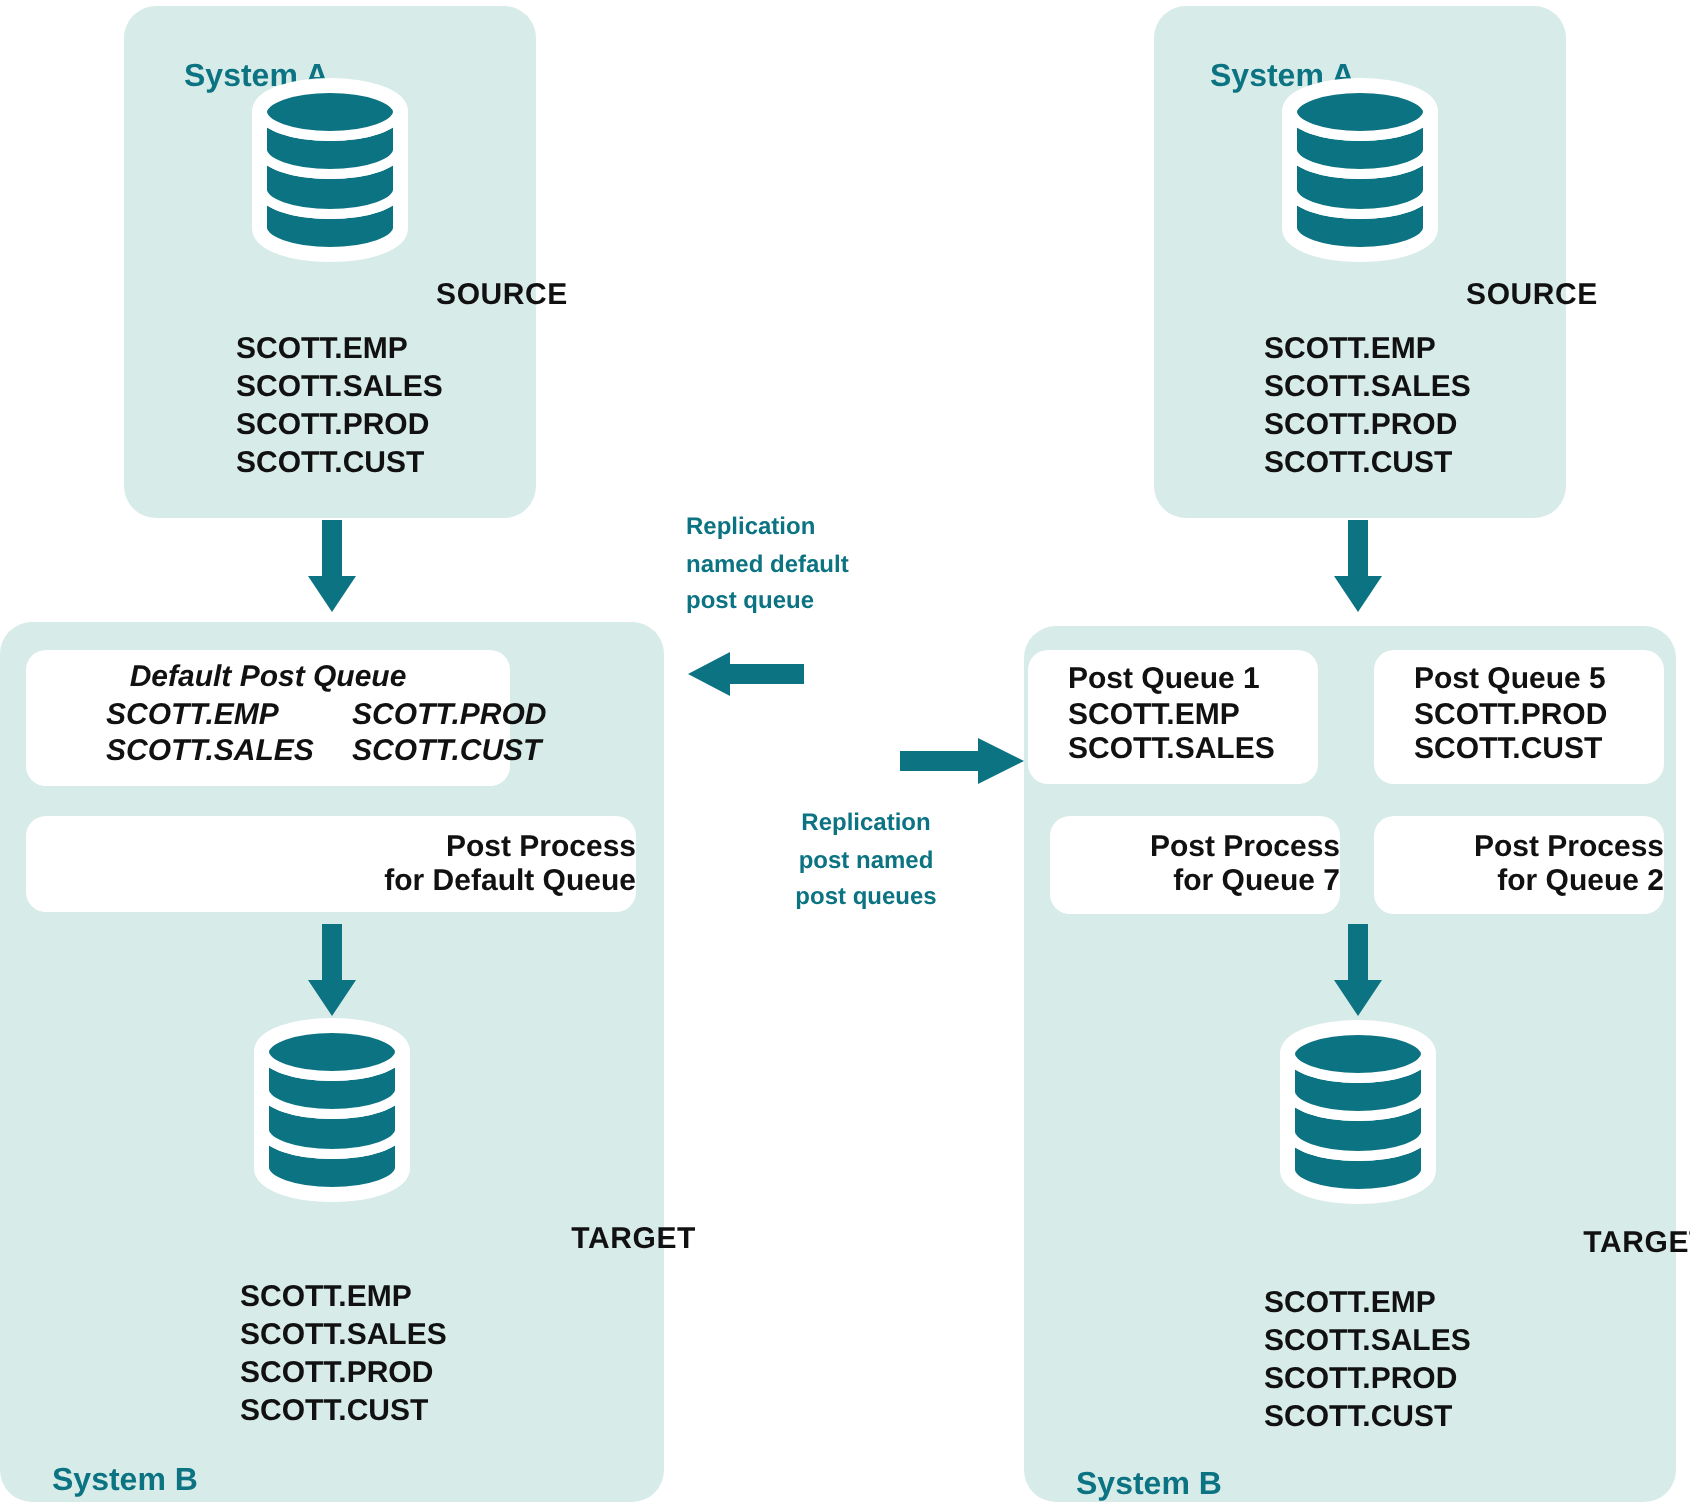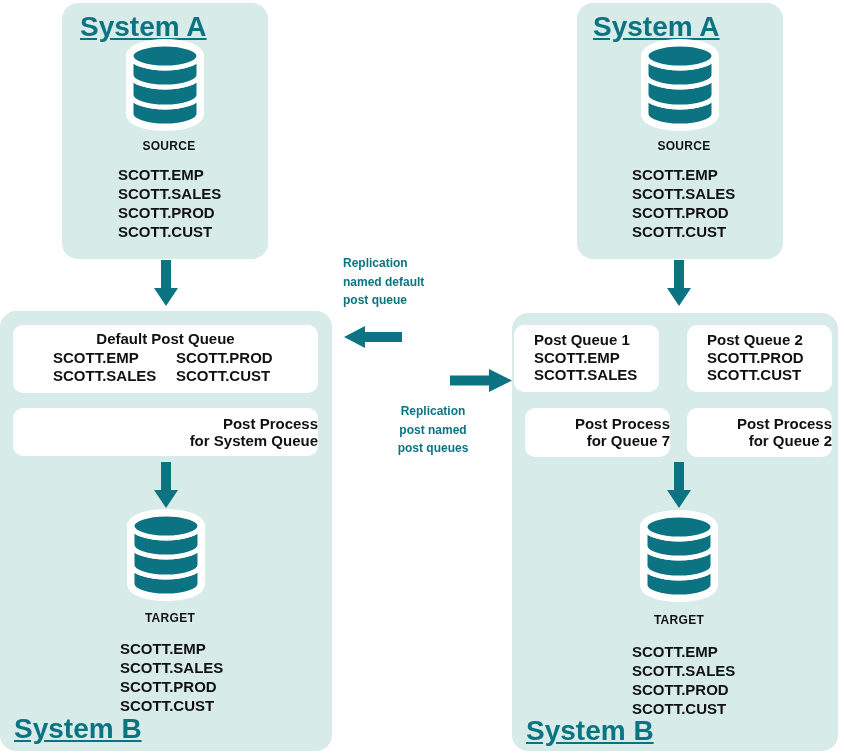--- a/index.html
+++ b/index.html
@@ -1,23 +1,23 @@
 <!DOCTYPE html>
 <html style="--teal: #0c7383; --panel_bg: #d7ebe8; --box_bg: #ffffff; --text: #111111;"><head>
 <meta charset="utf-8">
 <style>
   html,body{margin:0;padding:0;background:#ffffff;}
   .canvas{
     position:relative;width:845px;height:753px;overflow:hidden;background:#ffffff;
     font-family:"Liberation Sans","DejaVu Sans",sans-serif;font-weight:700;color:var(--text,#111111);
   }
   .panel{position:absolute;background:var(--panel_bg,#d8ece9);border-radius:16px;}
-  .sys-title{position:absolute;margin:4px;font-size:28px;line-height:23px;color:var(--teal,#0c7383);text-decoration:underline;}
+  .sys-title{position:absolute;margin:16px;font-size:16px;line-height:23px;color:var(--teal,#0c7383);}
   .db-icon{position:absolute;width:78px;height:92px;color:var(--teal,#0c7383);}
-  .db-label{position:absolute;left:4px;width:100%;text-align:center;font-size:12px;letter-spacing:.3px;}
+  .db-label{position:absolute;left:16px;width:100%;text-align:right;font-size:15px;letter-spacing:.3px;}
   .tables{position:absolute;font-size:15px;line-height:19px;text-align:left;}
   .wbox{position:absolute;background:var(--box_bg,#ffffff);border-radius:10px;font-size:15px;}
   .wbox-title{padding-top:5px;text-align:center;line-height:17px;}
   .qcol{position:absolute;top:24px;line-height:17.5px;text-align:left;}
   .pbox{text-align:right;padding-top:7px;line-height:17px;}
   .qbox{text-align:left;padding:6px 0 0 20px;line-height:17.5px;}
   .arrow{position:absolute;color:var(--teal,#0c7383);line-height:0;}
   .midlabel{position:absolute;font-size:12px;line-height:18.5px;color:var(--teal,#0c7383);}
 </style>
 </head>
@@ -54,35 +54,35 @@
   </section>
 
   <span class="arrow" style="left:151px;top:260px;">
     <svg width="30" height="46" viewBox="0 0 30 46">
         <polygon fill="currentColor" points="10,0 20,0 20,28 27,28 15,46 3,28 10,28"></polygon>
       </svg>
   </span>
 
   <section class="panel" style="left:0;top:311px;width:332px;height:440px;">
 
-    <div class="wbox" style="left:13px;top:14px;width:305px;height:68px;">
+    <div class="wbox" style="left:13px;top:14px;width:242px;height:68px;font-style:italic;">
       <div class="wbox-title">Default Post Queue</div>
       <div class="qcol" style="left:40px;">
         <div>SCOTT.EMP</div>
         <div>SCOTT.SALES</div>
       </div>
       <div class="qcol" style="left:163px;">
         <div>SCOTT.PROD</div>
         <div>SCOTT.CUST</div>
       </div>
     </div>
 
     <div class="wbox pbox" style="left:13px;top:97px;width:305px;height:41px;">
       <div>Post Process</div>
-      <div>for System Queue</div>
+      <div>for Default Queue</div>
     </div>
 
     <span class="arrow" style="left:151px;top:151px;">
       <svg width="30" height="46" viewBox="0 0 30 46">
           <polygon fill="currentColor" points="10,0 20,0 20,28 27,28 15,46 3,28 10,28"></polygon>
         </svg>
     </span>
 
     <span class="db-icon" style="left:127px;top:198px;">
       <svg width="78" height="92" viewBox="0 0 78 92" aria-hidden="true">
@@ -171,21 +171,21 @@
 
   <section class="panel" style="left:512px;top:313px;width:326px;height:438px;">
 
     <div class="wbox qbox" style="left:2px;top:12px;width:125px;height:61px;">
       <div>Post Queue 1</div>
       <div>SCOTT.EMP</div>
       <div>SCOTT.SALES</div>
     </div>
 
     <div class="wbox qbox" style="left:175px;top:12px;width:125px;height:61px;">
-      <div>Post Queue 2</div>
+      <div>Post Queue 5</div>
       <div>SCOTT.PROD</div>
       <div>SCOTT.CUST</div>
     </div>
 
     <div class="wbox pbox" style="left:13px;top:95px;width:145px;height:42px;">
       <div>Post Process</div>
       <div>for Queue 7</div>
     </div>
 
     <div class="wbox pbox" style="left:175px;top:95px;width:145px;height:42px;">

